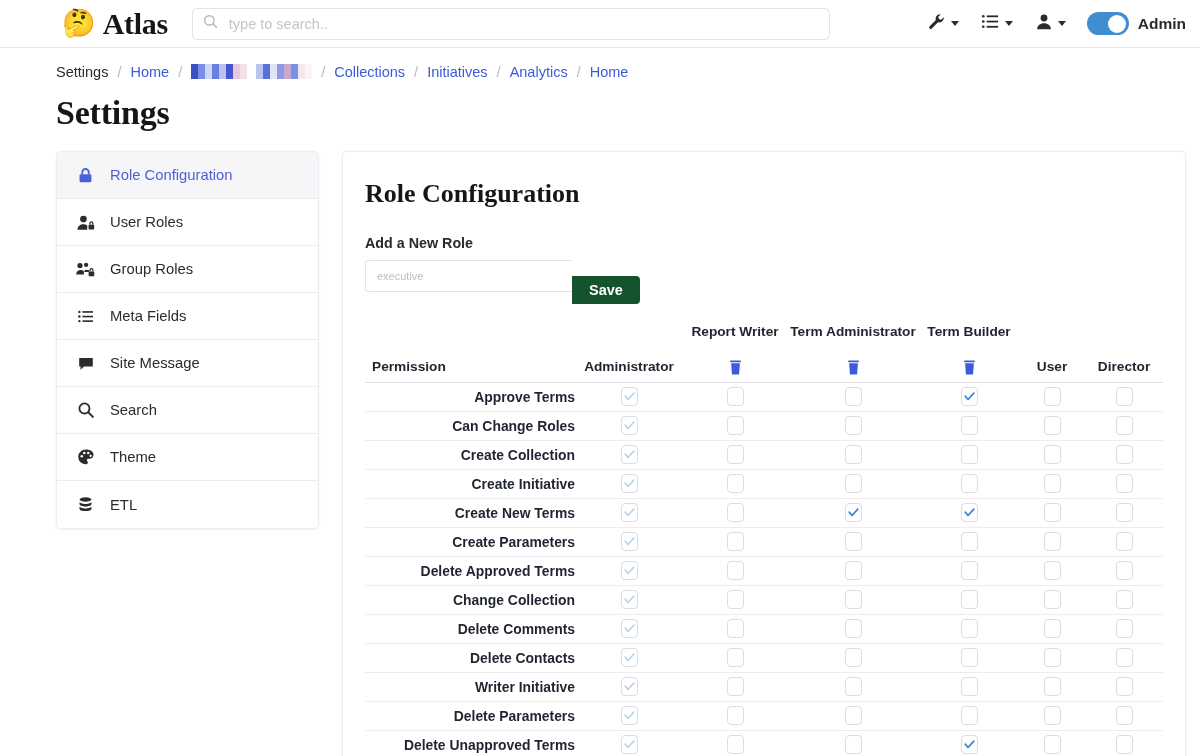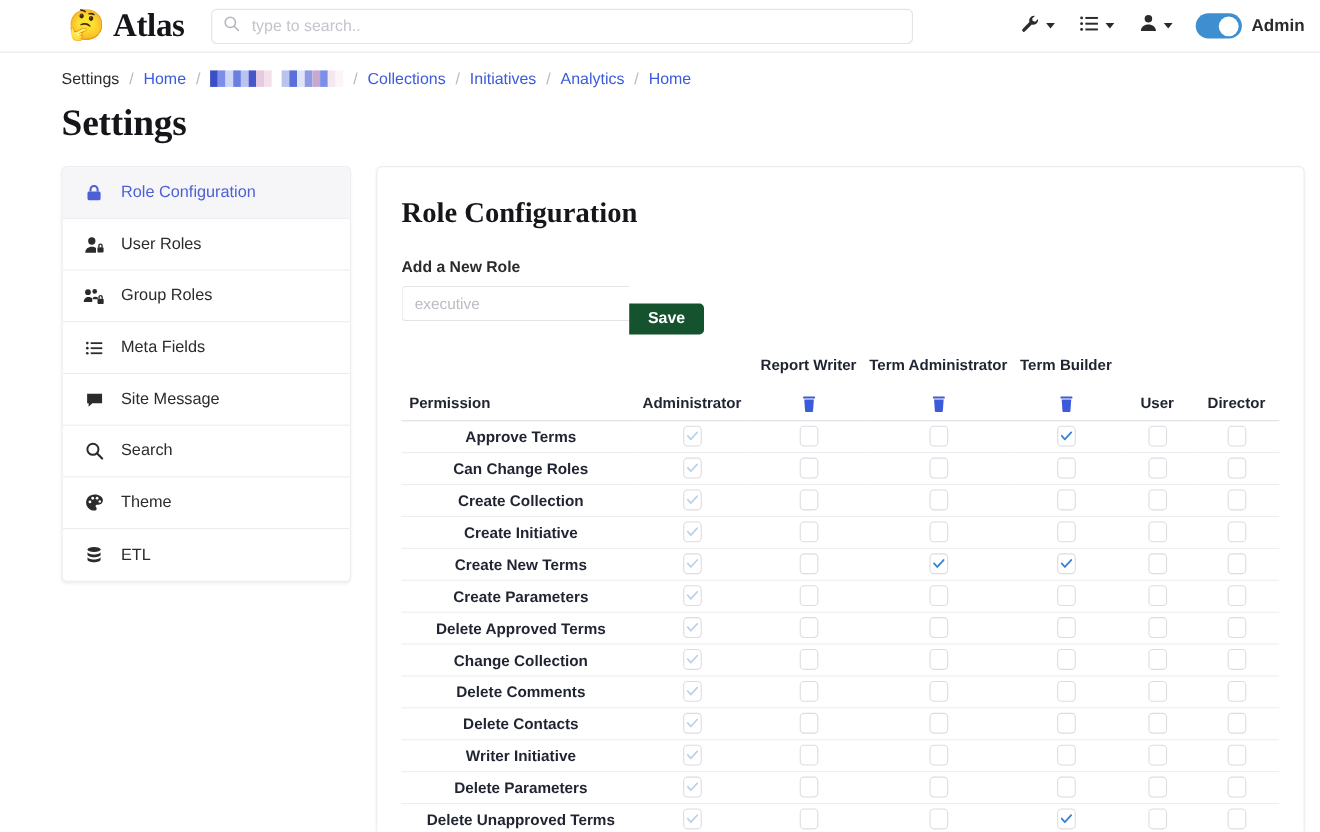--- a/index.html
+++ b/index.html
@@ -159,21 +159,21 @@
     margin: 26px 0 9px 0;
     color: #2b2b2b;
   }
   .addrole { display: flex; align-items: stretch; }
   .addrole input {
     width: 207px; height: 32px;
     border: 1px solid #e3e3e8;
     border-right: 0;
     border-radius: 4px 0 0 4px;
     padding: 0 11px;
-    font-size: 14px;
+    font-size: 11px;
     font-family: "Liberation Sans", sans-serif;
     outline: none;
     color: #444;
   }
   .addrole input::placeholder { color: #bcbcc4; }
   .addrole button {
     height: 28px;
     border: 0;
     background: #14532d;
     color: #fff;
@@ -205,21 +205,21 @@
   table.perm th.permcol { text-align: left; width: 210px; padding-left: 7px; }
   .th-inner { display: flex; flex-direction: column; align-items: center; gap: 20px; }
   .trash { cursor: pointer; line-height: 0; }
   table.perm td {
     border-bottom: 1px solid #ededf1;
     height: 29px;
     text-align: center;
     padding: 0;
   }
   table.perm td.pname {
-    text-align: center;
+    text-align: right;
     font-size: 13.9px;
     font-weight: bold;
     color: #1f2430;
     padding-left: 7px;
   }
   .cbx {
     width: 17px; height: 19px;
     border: 1px solid #dcdce2;
     border-radius: 4px;
     display: inline-flex;

